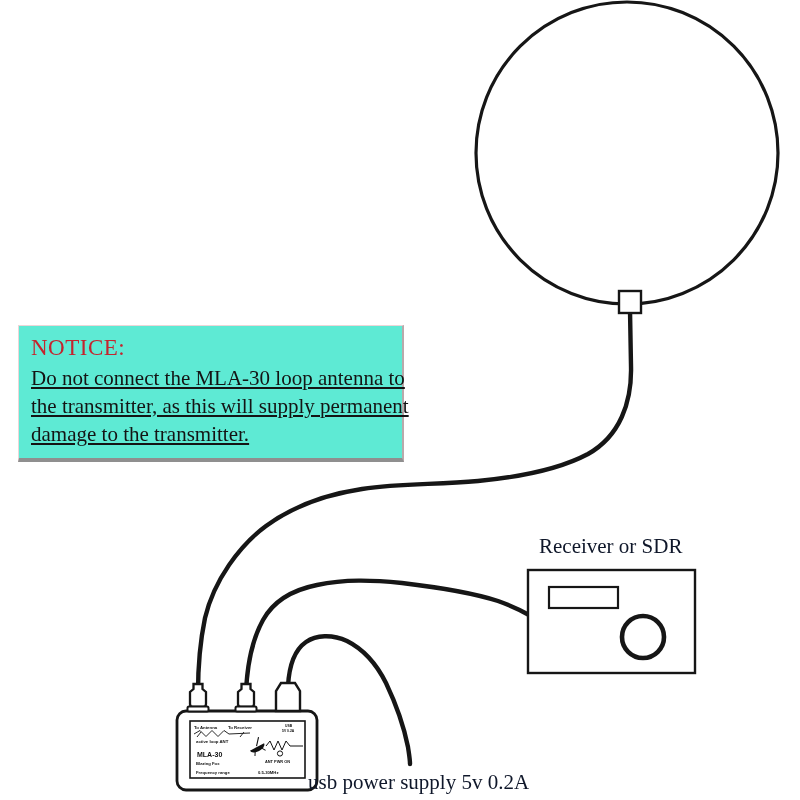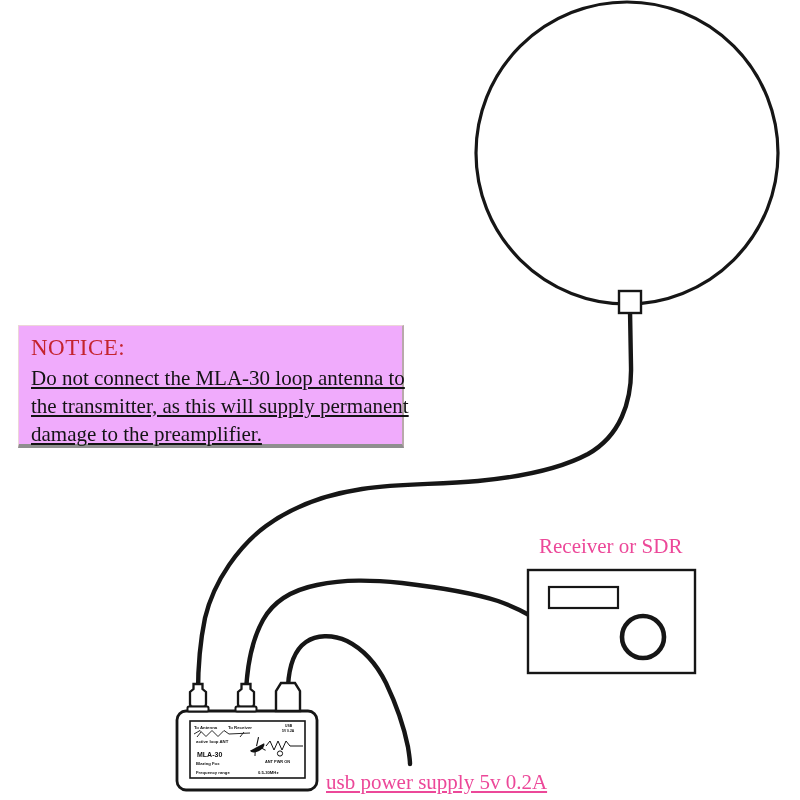--- a/index.html
+++ b/index.html
@@ -8,23 +8,23 @@
     width: 800px;
     height: 800px;
     background: #ffffff;
     overflow: hidden;
     font-family: "Liberation Serif", serif;
   }
   .diagram-svg { position: absolute; left: 0; top: 0; }
   .notice-box {
     position: absolute;
     left: 18px; top: 325px;
-    width: 386px; height: 123px;
+    width: 386px; height: 137px;
     box-sizing: border-box;
-    background: #f0abfc;
+    background: #5eead4;
     border-top: 1px solid #ecd6d8;
     border-left: 1px solid #ecd6d8;
     border-right: 2px solid #b9a9ab;
     border-bottom: 4px solid #8f8f8f;
     padding: 9px 8px 0 12px;
   }
   .notice-title {
     font-size: 23px;
     color: #c4242e;
     letter-spacing: 0.5px;
@@ -33,25 +33,25 @@
   .notice-line {
     font-size: 21px;
     color: #141414;
     line-height: 28px;
     white-space: nowrap;
     text-decoration: underline;
   }
   .caption {
     position: absolute;
     font-size: 21px;
-    color: #ec4899;
+    color: #0f172a;
     white-space: nowrap;
   }
   .receiver-caption { left: 539px; top: 534px; }
-  .power-caption { left: 326px; top: 770px; text-decoration: underline; }
+  .power-caption { left: 308px; top: 770px; }
   .tiny { font-family: "Liberation Sans", sans-serif; font-weight: bold; fill: #111; }
 </style>
 </head>
 <body>
 
 <div class="canvas">
 
   <svg class="diagram-svg" width="800" height="800" viewBox="0 0 800 800">
 
     <circle cx="627" cy="153" r="151" fill="none" stroke="#161616" stroke-width="3.2"></circle>
@@ -115,19 +115,19 @@
       <text class="tiny" x="265" y="763" font-size="3.9">ANT PWR ON</text>
       <text class="tiny" x="196" y="773.5" font-size="4.2">Frequency range</text>
       <text class="tiny" x="258" y="773.5" font-size="4.2">0.5-30MHz</text>
     </g>
   </svg>
 
   <div class="notice-box">
     <div class="notice-title">NOTICE:</div>
     <div class="notice-line">Do not connect the MLA-30 loop antenna to</div>
     <div class="notice-line">the transmitter, as this will supply permanent</div>
-    <div class="notice-line">damage to the preamplifier.</div>
+    <div class="notice-line">damage to the transmitter.</div>
   </div>
 
   <div class="caption receiver-caption">Receiver or SDR</div>
   <div class="caption power-caption">usb power supply 5v 0.2A</div>
 
 </div>
 
 </body></html>

